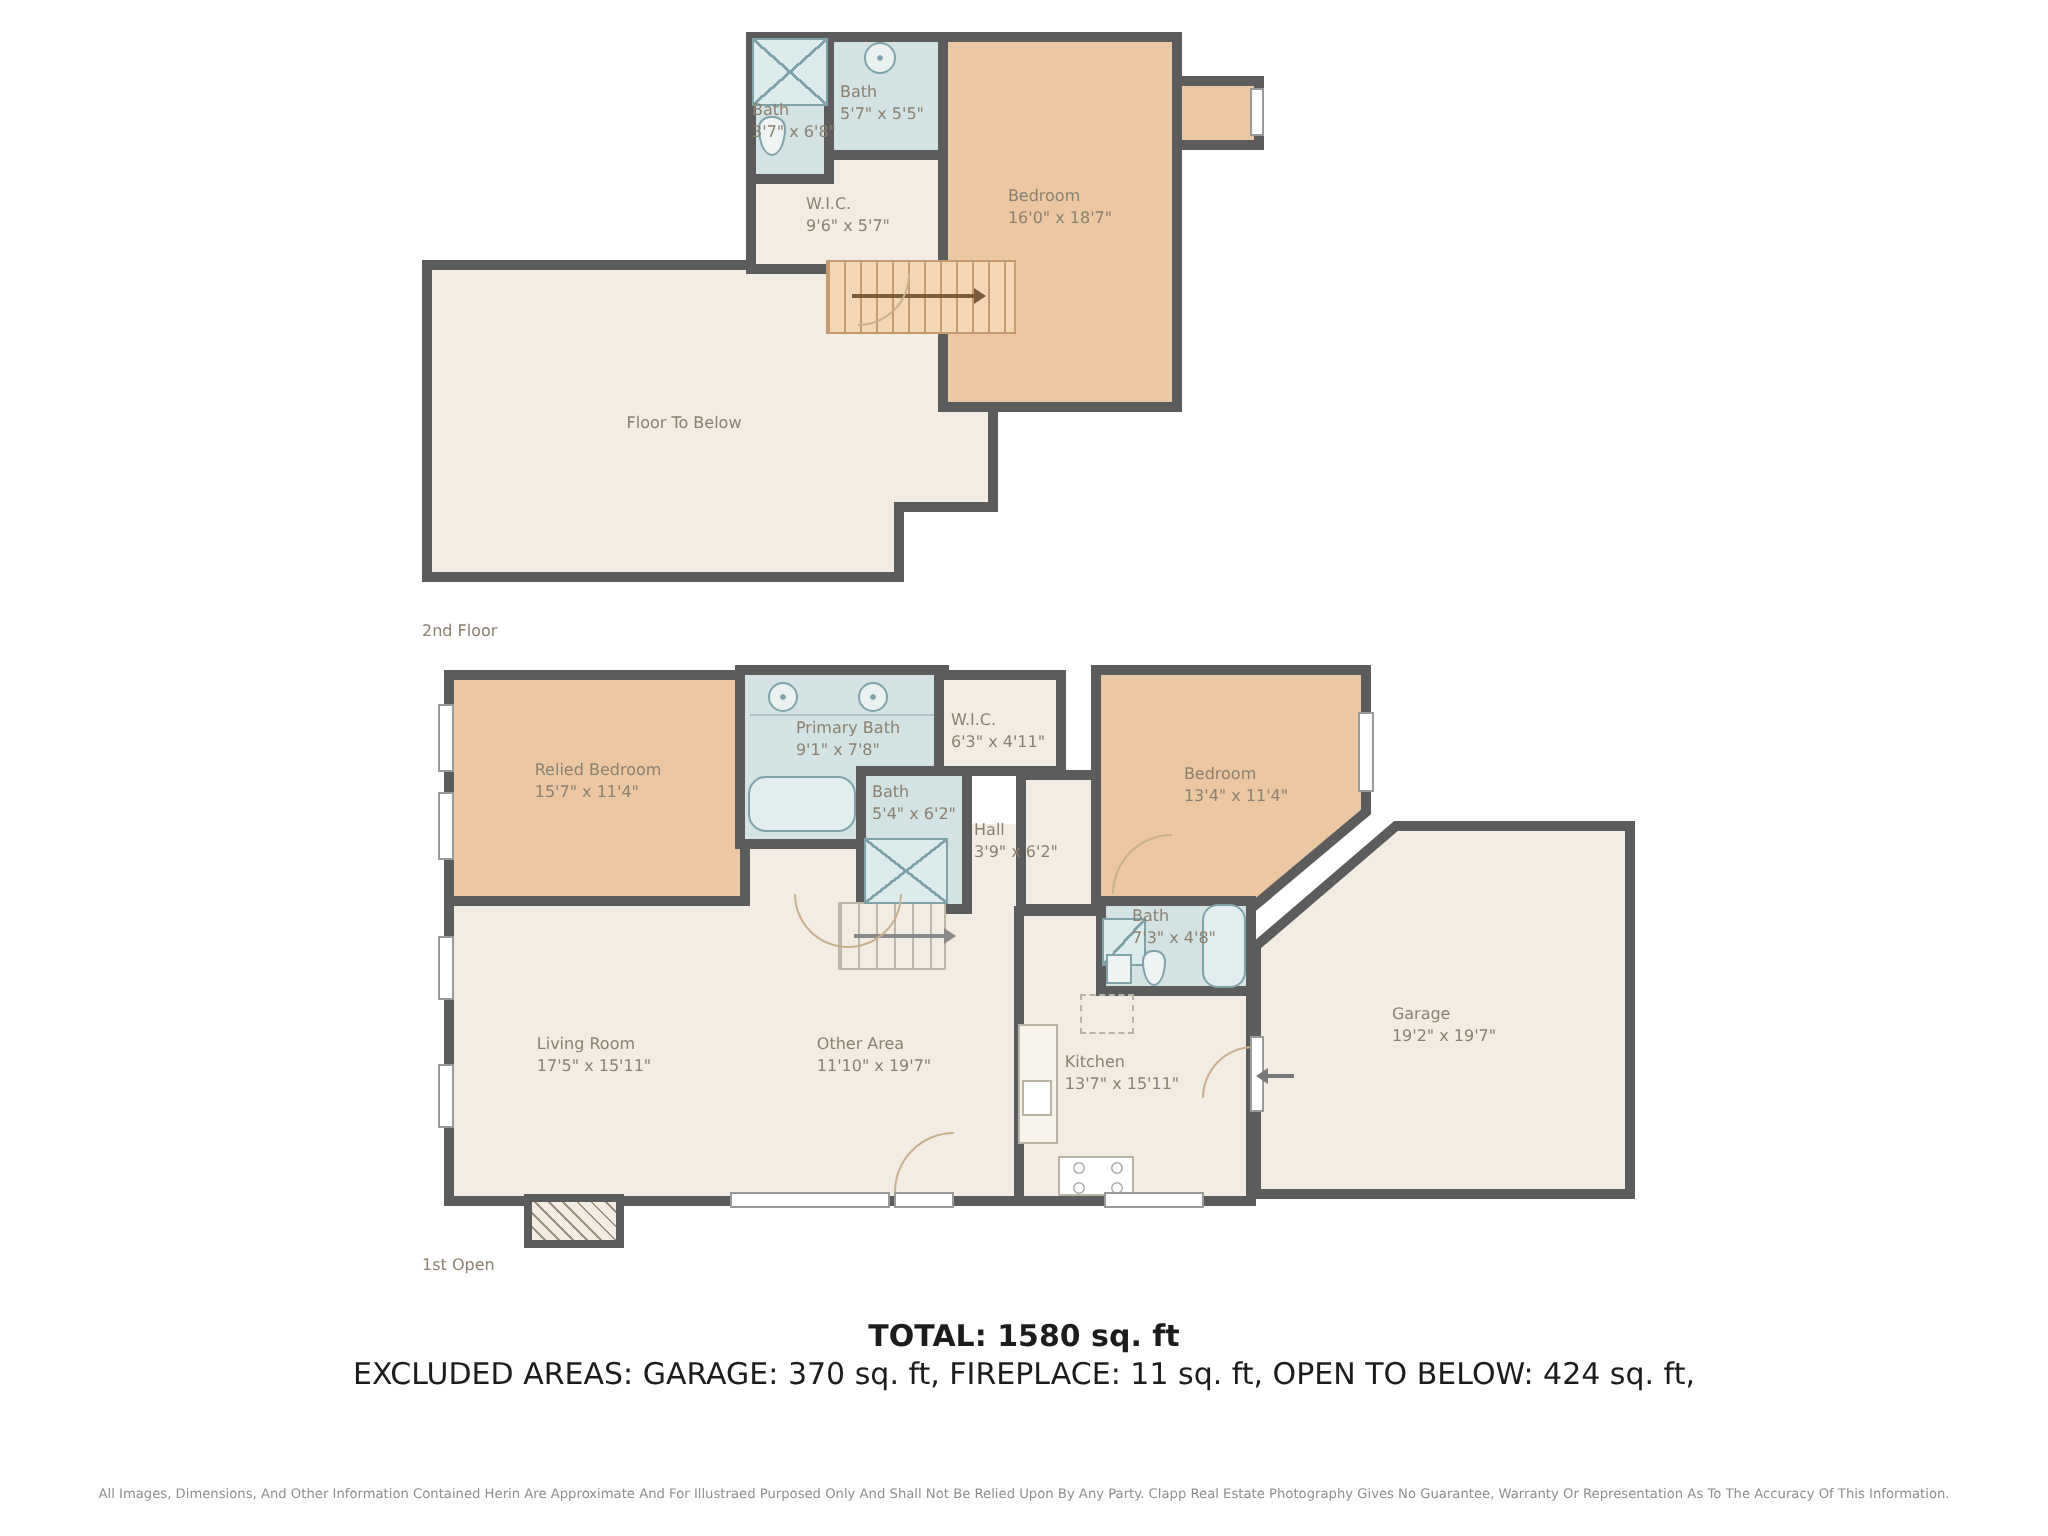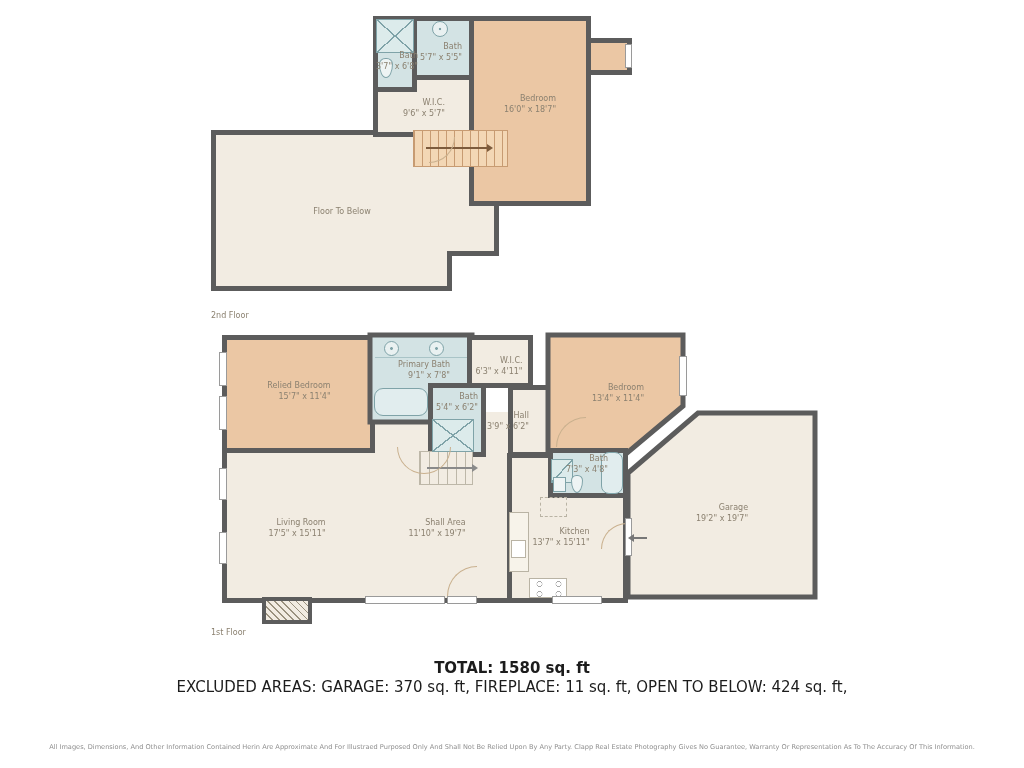--- a/index.html
+++ b/index.html
@@ -3,21 +3,21 @@
 <meta charset="utf-8">
 <style>
   html,body{margin:0;padding:0}
   body{width:1024px;height:768px;background:#fff;overflow:hidden;position:relative;
        font-family:"DejaVu Sans","Liberation Sans",sans-serif}
   .room{position:absolute;box-sizing:border-box;border:5px solid #5c5c5c}
   .cream{background:#f2ece2}
   .tan{background:#ebc7a4}
   .blue{background:#d3e3e4}
   .roompoly{position:absolute;overflow:visible}
-  .rlabel{position:absolute;transform:translate(-50%,-50%);text-align:right;color:#8b8170;
+  .rlabel{position:absolute;transform:translate(-50%,-50%);text-align:left;color:#8b8170;
           font-size:8px;line-height:10.5px;white-space:nowrap}
   .floorlabel{position:absolute;color:#8b8170;font-size:8px}
   .window{position:absolute;background:#fff;border:1px solid #9a9a9a;box-sizing:border-box}
   .fix{position:absolute;box-sizing:border-box;border:1px solid #7fa3a8;background:#e9f1f1}
   .xpat{background-image:
     linear-gradient(to top right,transparent calc(50% - .7px),#7fa3a8 calc(50% - .7px),#7fa3a8 calc(50% + .7px),transparent calc(50% + .7px)),
     linear-gradient(to bottom right,transparent calc(50% - .7px),#7fa3a8 calc(50% - .7px),#7fa3a8 calc(50% + .7px),transparent calc(50% + .7px))}
   .diag{background-image:
     linear-gradient(to bottom right,transparent calc(50% - .7px),#7fa3a8 calc(50% - .7px),#7fa3a8 calc(50% + .7px),transparent calc(50% + .7px))}
   .arc{position:absolute;box-sizing:border-box}
@@ -163,28 +163,28 @@
   </div>
   <div class="rlabel" style="left:722px;top:513px">
     <div>Garage</div>
     <div>19'2" x 19'7"</div>
   </div>
   <div class="rlabel" style="left:297px;top:528px">
     <div>Living Room</div>
     <div>17'5" x 15'11"</div>
   </div>
   <div class="rlabel" style="left:437px;top:528px">
-    <div>Shall Area</div>
+    <div>Other Area</div>
     <div>11'10" x 19'7"</div>
   </div>
   <div class="rlabel" style="left:561px;top:537px">
     <div>Kitchen</div>
     <div>13'7" x 15'11"</div>
   </div>
-  <div class="floorlabel" style="left:211px;top:628px">1st Floor</div>
+  <div class="floorlabel" style="left:211px;top:628px">1st Open</div>
 
 </div>
 
 <div class="summary">
   <div class="total">TOTAL: 1580 sq. ft</div>
   <div>EXCLUDED AREAS: GARAGE: 370 sq. ft, FIREPLACE: 11 sq. ft, OPEN TO BELOW: 424 sq. ft,</div>
 </div>
 
 <div class="disclaimer">All Images, Dimensions, And Other Information Contained Herin Are Approximate And For Illustraed Purposed Only And Shall Not Be Relied Upon By Any Party. Clapp Real Estate Photography Gives No Guarantee, Warranty Or Representation As To The Accuracy Of This Information.</div>
 

